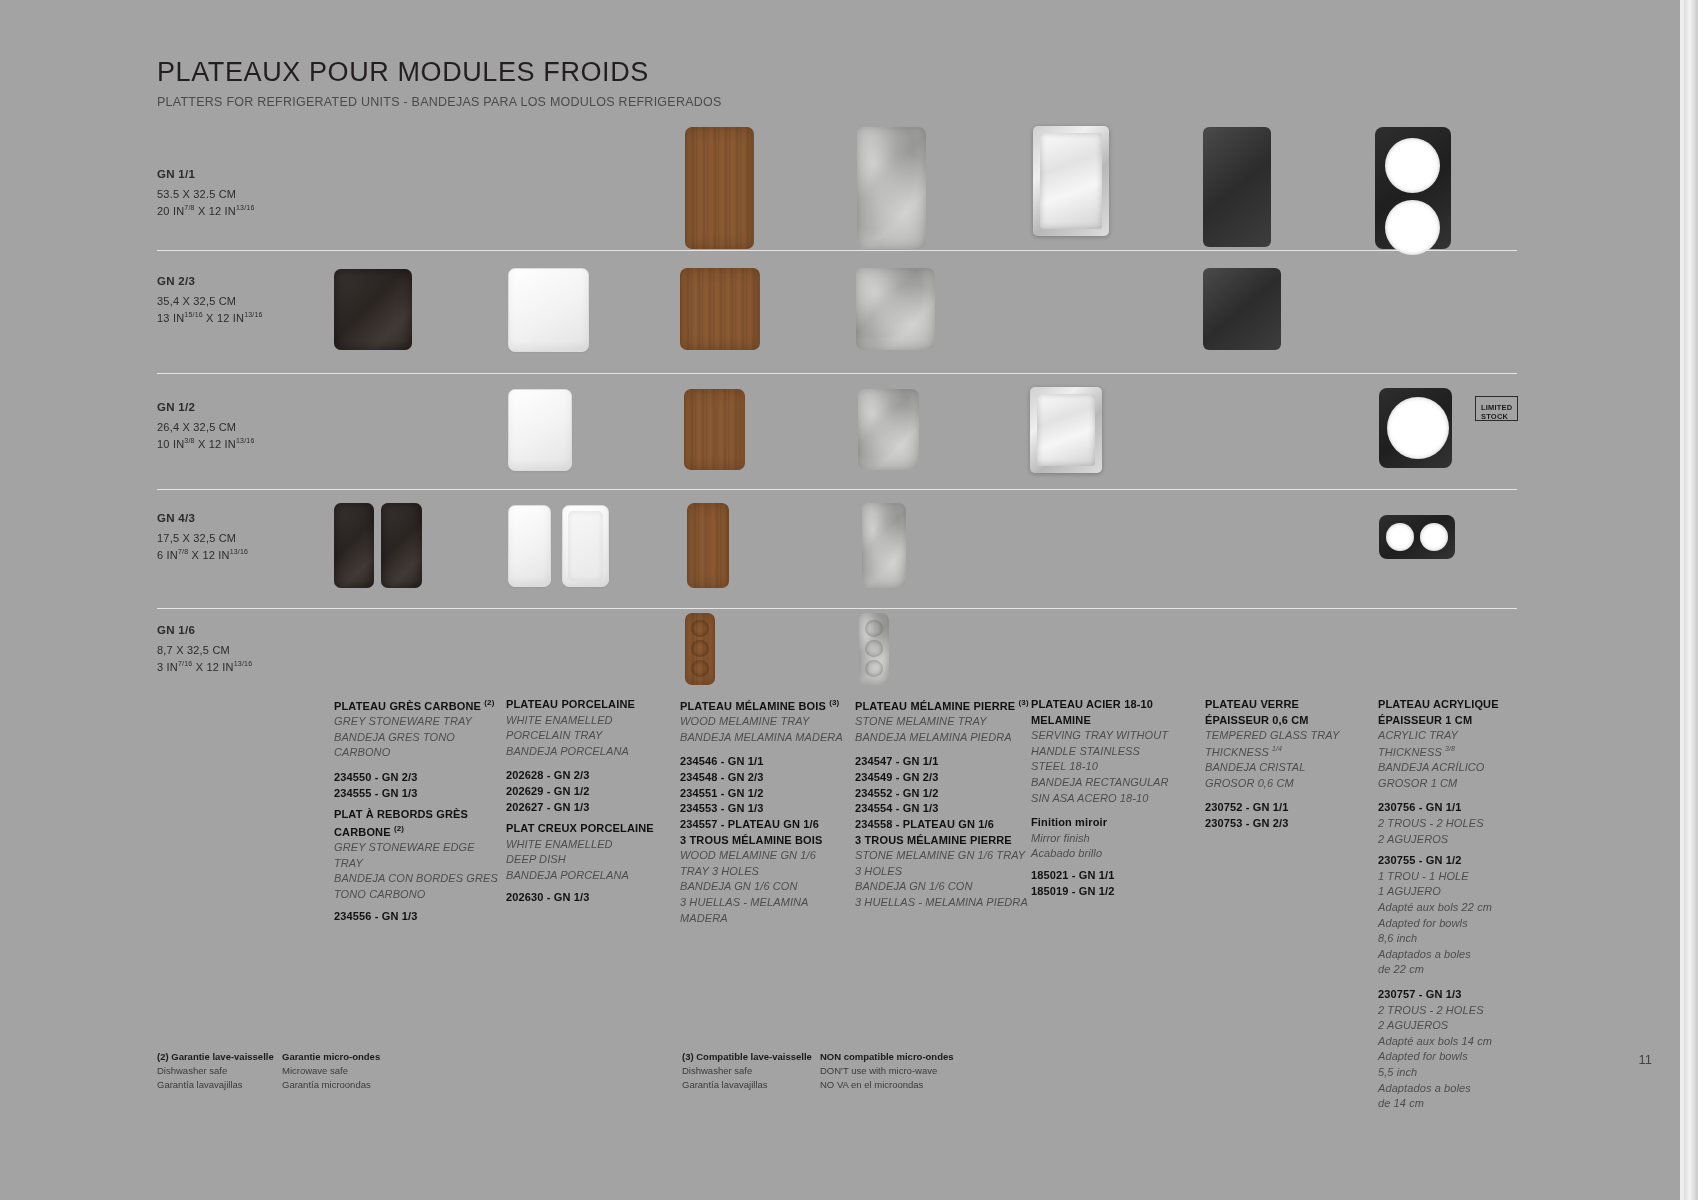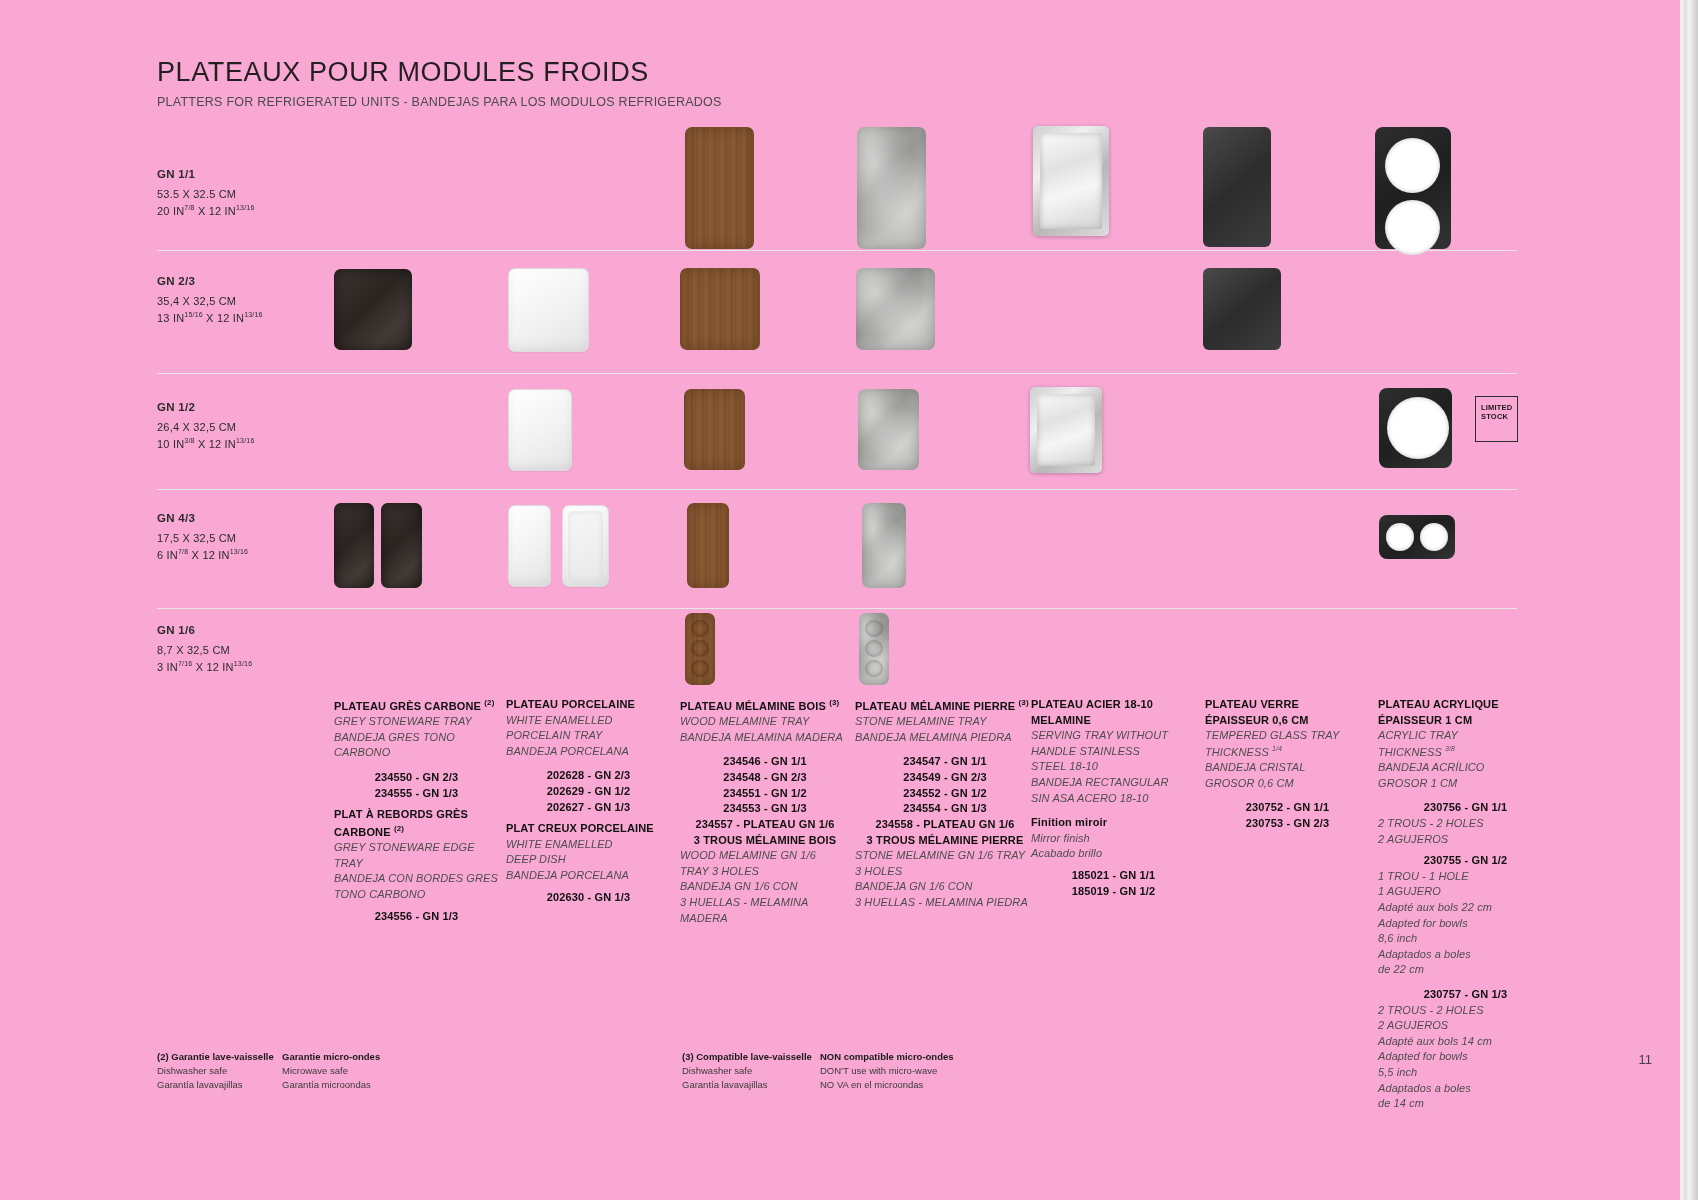--- a/index.html
+++ b/index.html
@@ -6,21 +6,21 @@
   body {
     width:1698px; height:1200px;
     background:#ffffff;
     font-family:"Liberation Sans", sans-serif;
     color:#1a1a1a;
     position:relative;
     overflow:hidden;
   }
   .page {
     position:absolute; left:0; top:0; width:1698px; height:1200px;
-    background:#f9a8d4;
+    background:#a3a3a3;
   }
   
   .edge-right {
     position:absolute; right:0; top:0; width:14px; height:1200px;
     background:linear-gradient(to right,#dcdcdc,#f3f3f3 40%,#c9c9c9);
   }
   .edge-right2 {
     position:absolute; right:14px; top:0; width:4px; height:1200px;
     background:#eeeeee;
   }
@@ -103,21 +103,21 @@
     font-size:7.5px; font-weight:700; line-height:1.15;
     letter-spacing:.2px; color:#1a1a1a; text-align:left;
     padding:7px 4px 0 5px;
   }
 
   
   .cols { position:absolute; top:697px; left:0; width:1698px; }
   .col { position:absolute; top:0; font-size:11px; line-height:1.42; color:#333; }
   .col .t { font-weight:700; color:#111; letter-spacing:.15px; font-size:11px; }
   .col .d { color:#4d4d4d; letter-spacing:.1px;font-style:italic; }
-  .col .r { font-weight:700; color:#111; letter-spacing:.15px;text-align:center; }
+  .col .r { font-weight:700; color:#111; letter-spacing:.15px; }
   .gap { height:9px; }
   .gap-s { height:6px; }
   .sup2 { font-size:8px; vertical-align:super; font-weight:700; }
 
   
   .footer { position:absolute; left:157px; top:1050px; font-size:9.5px; color:#3a3a3a; line-height:1.45; }
   .fgrp { position:absolute; }
   .fb { font-weight:700; color:#1a1a1a; }
   .pageno { position:absolute; right:46px; top:1052px; font-size:13px; color:#444; }
 </style>
@@ -205,21 +205,21 @@
       <div class="cell" style="left:873px; top:13px;">
         <div class="steel-outer" style="width:72px;height:86px;">
             <div class="steel-inner"></div>
           </div>
       </div>
       <div class="cell" style="left:1222px; top:14px;">
         <div class="acrylic-dark" style="width:73px;height:80px;">
           <div class="hole" style="left:8px;top:9px;width:62px;height:62px;"></div>
         </div>
       </div>
-      <div class="cell ltd" style="left:1318px; top:22px; width:43px; height:46px;">
+      <div class="cell ltd" style="left:1318px; top:22px; width:43px; height:25px;">
         <div>LIMITED</div>
         <div>STOCK</div>
       </div>
     </div>
 
     <div class="row" style="height:118px;">
       <div class="rowlabel" style="top:20px;">
         <div class="gn">GN 4/3</div>
         <div class="cm">17,5 X 32,5 CM</div>
         <div class="inch"><span>6 IN</span><sup>7/8</sup><span> X  12 IN</span><sup>13/16</sup></div>

